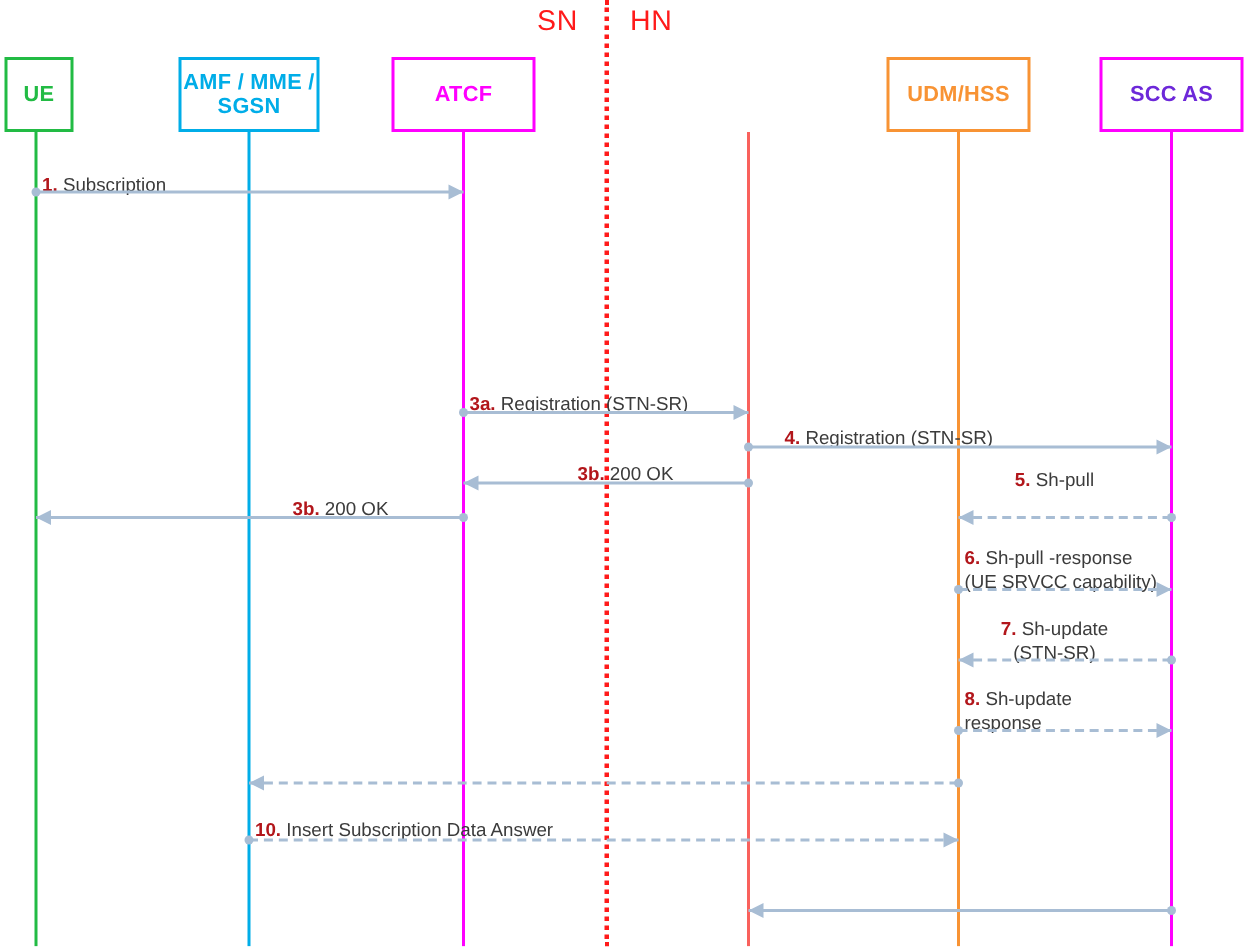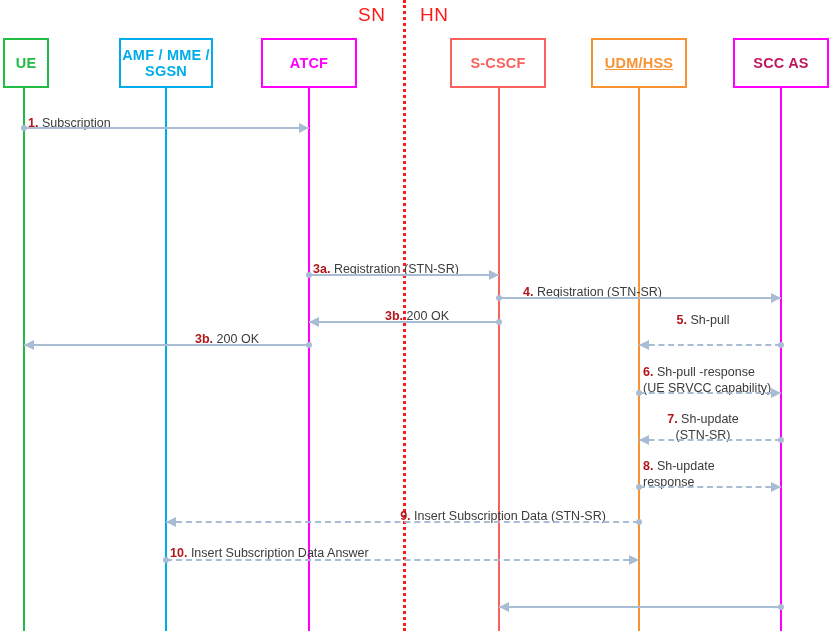--- a/index.html
+++ b/index.html
@@ -129,29 +129,26 @@
   </div>
 
   <div class="actor-box" style="left:119px; top:38px; width:94px; height:50px; border-color:#00ade8; color:#00ade8;">
     <span>AMF / MME / SGSN</span>
   </div>
 
   <div class="actor-box" style="left:261px; top:38px; width:96px; height:50px; border-color:#ff00ff; color:#ff00ff;">
     <span>ATCF</span>
   </div>
 
-  <div class="actor-box" style="left:450px; top:38px; width:96px; height:50px; border-color:#f9615c; color:#f9615c;">
-    <span>S-CSCF</span>
-  </div>
-
-  <div class="actor-box" style="left:591px; top:38px; width:96px; height:50px; border-color:#f89334; color:#f89334;text-decoration:underline;">
+
+  <div class="actor-box" style="left:591px; top:38px; width:96px; height:50px; border-color:#f89334; color:#f89334;">
     <span>UDM/HSS</span>
   </div>
 
-  <div class="actor-box" style="left:733px; top:38px; width:96px; height:50px; border-color:#ff00ff; color:#be185d;">
+  <div class="actor-box" style="left:733px; top:38px; width:96px; height:50px; border-color:#ff00ff; color:#6d28d9;">
     <span>SCC AS</span>
   </div>
 
 
   <div class="msg-label" style="left:28px; top:115px;">
     <span class="num">1.</span>
     <span>Subscription</span>
   </div>
   <div class="msg-dot" style="left:21px; top:125px;"></div>
   <div class="msg-line" style="left:24px; top:127px; width:285px;"></div>
@@ -219,24 +216,20 @@
 
   <div class="msg-label" style="left:643px; top:458px;">
     <span class="num">8.</span>
     <span style="white-space:pre-line;">Sh-update
 response</span>
   </div>
   <div class="msg-dot" style="left:636px; top:484px;"></div>
   <div class="msg-line dashed" style="left:639px; top:486px; width:142px;"></div>
   <div class="msg-head right" style="left:771px; top:481.5px;"></div>
 
-  <div class="msg-label right-align" style="left:370px; top:508px; width:266px;">
-    <span class="num">9.</span>
-    <span>Insert Subscription Data (STN-SR)</span>
-  </div>
   <div class="msg-dot" style="left:636px; top:519px;"></div>
   <div class="msg-line dashed" style="left:166px; top:521px; width:473px;"></div>
   <div class="msg-head left" style="left:166px; top:516.5px;"></div>
 
   <div class="msg-label" style="left:170px; top:545px;">
     <span class="num">10.</span>
     <span>Insert Subscription Data Answer</span>
   </div>
   <div class="msg-dot" style="left:163px; top:557px;"></div>
   <div class="msg-line dashed" style="left:166px; top:559px; width:473px;"></div>

